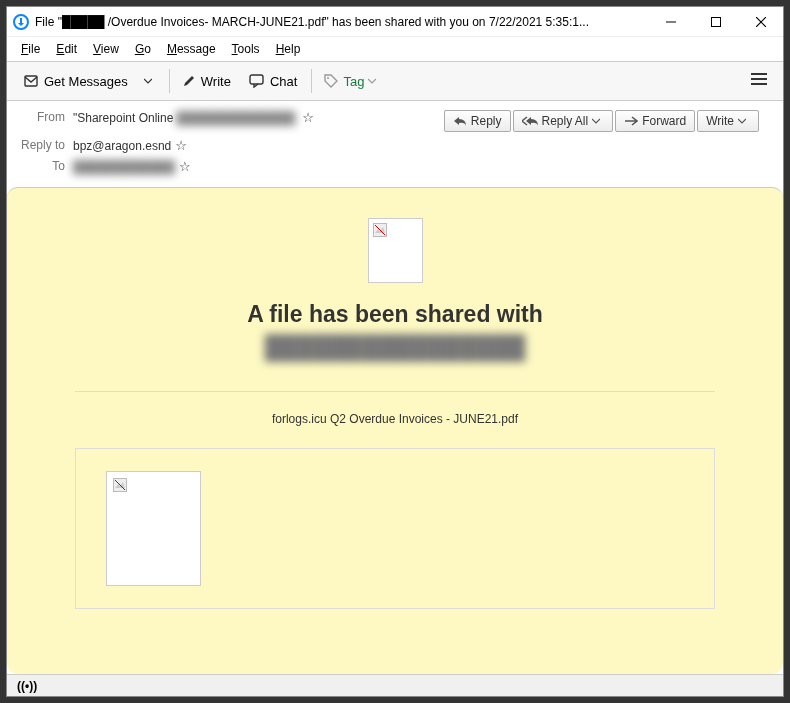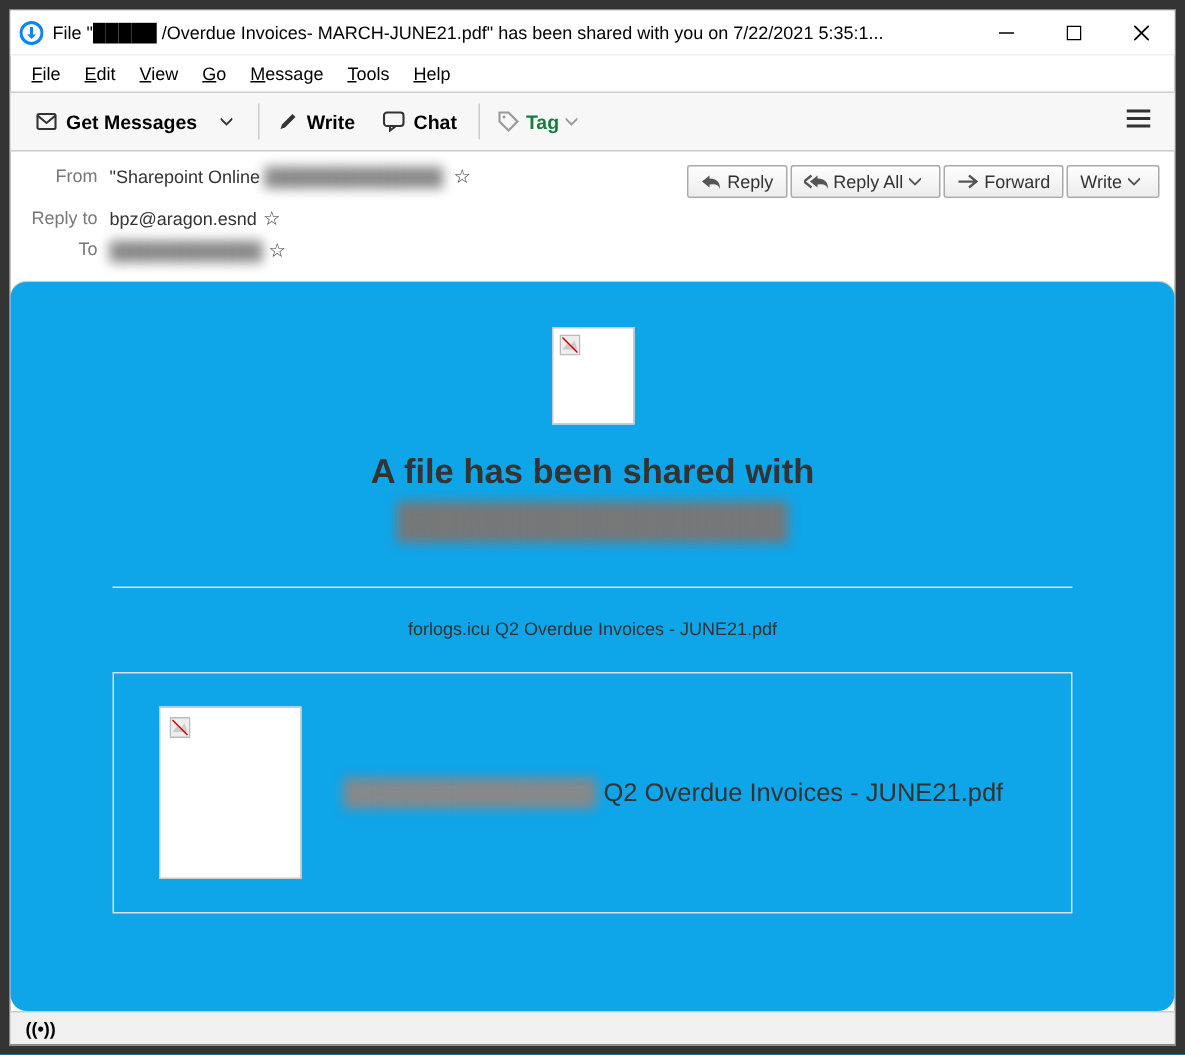--- a/index.html
+++ b/index.html
@@ -7,36 +7,36 @@
 .outer { border: 1px solid #888; background: #fff; position: absolute; left: 6px; top: 6px; width: 778px; height: 691px; display: flex; flex-direction: column; }
 .titlebar { height: 30px; display: flex; align-items: center; background: #fff; border-bottom: 1px solid #eee; }
 .titlebar .app-icon { width: 16px; height: 16px; margin: 0 6px; }
 .titlebar .title { flex: 1; font-size: 12px; color: #000; white-space: nowrap; overflow: hidden; text-overflow: ellipsis; }
 .win-controls { display: flex; }
 .win-btn { width: 45px; height: 30px; display: flex; align-items: center; justify-content: center; cursor: pointer; }
 .menubar { height: 24px; display: flex; align-items: center; padding: 0 8px; font-size: 12px; color: #000; text-align: center; }
 .menubar .menu-item { padding: 2px 6px; margin-right: 4px; cursor: pointer; }
 .menubar .menu-item span.u { text-decoration: underline; }
 .toolbar { height: 40px; display: flex; align-items: center; padding: 0 8px; border-top: 1px solid #ccc; border-bottom: 1px solid #ccc; background: #f7f7f7; }
-.tb-btn { display: flex; align-items: center; padding: 4px 8px; margin-right: 2px; font-size: 13px; cursor: pointer; border-radius: 2px; font-weight: bold; }
+.tb-btn { display: flex; align-items: center; padding: 4px 8px; margin-right: 2px; font-size: 13px; cursor: pointer; border-radius: 2px; }
 .tb-btn svg { margin-right: 5px; }
 .tb-sep { width: 1px; height: 24px; background: #ccc; margin: 0 4px; }
 .hamburger { margin-left: auto; padding: 4px 8px; cursor: pointer; }
-.headers { padding: 6px 10px 10px 10px; font-size: 12px; color: #333; }
+.headers { padding: 6px 24px 10px 10px; font-size: 12px; color: #333; }
 .hrow { display: flex; align-items: flex-start; padding: 3px 0; }
 .hlabel { width: 56px; text-align: right; color: #777; padding-right: 8px; flex-shrink: 0; }
 .hval { flex: 1; display: flex; align-items: center; flex-wrap: wrap; }
 .star { margin-left: 4px; font-size: 13px; color: #333; cursor: pointer; }
 .actions { display: flex; gap: 2px; margin-left: auto; }
 .act-btn { display: flex; align-items: center; padding: 3px 8px; border: 1px solid #aaa; background: linear-gradient(#fefefe,#ececec); font-size: 12px; cursor: pointer; border-radius: 2px; text-align: center; }
 .act-btn svg { margin-right: 4px; }
 .subject-row .hval { font-weight: bold; font-size: 12.5px; }
 .date-col { font-size: 12px; color: #444; padding-left: 8px; white-space: nowrap; }
 .blur { filter: blur(4px); color: #777; }
-.body-area { flex: 1; background: #0ea5e9; border-top: 1px solid #ccc; overflow: auto; padding: 12px 30px; position: relative; border-radius: 11px; }
+.body-area { flex: 1; background: #fef9c3; border-top: 1px solid #ccc; overflow: auto; padding: 12px 30px; position: relative; border-radius: 11px; }
 .email-content { max-width: 640px; margin: 0 auto; }
 .icon-box { width: 55px; height: 65px; border: 1px solid #ccc; background: #fff; margin: 18px auto 18px auto; position: relative; }
 .broken-img { position: absolute; top: 4px; left: 4px; width: 14px; height: 14px; }
 .heading1 { text-align: center; font-size: 23px; font-weight: bold; color: #333; margin-top: 8px; }
 .heading-blur { text-align: center; font-size: 23px; font-weight: bold; margin-top: 6px; margin-bottom: 30px; }
 .hr-line { border: none; border-top: 1px solid #ddd; margin: 0 0 20px 0; }
 .sub-heading { text-align: center; font-size: 12px; color: #333; margin-bottom: 22px; }
 .file-card { border: 1px solid #ddd; padding: 22px 30px; display: flex; align-items: center; gap: 28px; }
 .file-card .thumb { width: 95px; height: 115px; border: 1px solid #ccc; background: #fff; position: relative; flex-shrink: 0; }
 .file-card .fname { font-size: 17px; color: #333; line-height: 1.5; }
@@ -203,23 +203,20 @@
       <hr class="hr-line">
       <div class="sub-heading">forlogs.icu Q2 Overdue Invoices - JUNE21.pdf</div>
       <div class="file-card">
         <div class="thumb">
           <svg class="broken-img" viewBox="0 0 14 14" style="top:6px;left:6px;">
               <rect x="0.5" y="0.5" width="13" height="13" fill="#eee" stroke="#bbb"></rect>
               <path d="M2 10 L5 6 L7 8 L10 4 L12 10 Z" fill="#ccc"></path>
               <line x1="2" y1="2" x2="12" y2="12" stroke="#c00" stroke-width="1"></line>
             </svg>
         </div>
-        <div class="fname">
-          <span class="small-blur">██████████████</span><span> Q2 Overdue Invoices - JUNE21.pdf</span>
-        </div>
       </div>
     </div>
   </div>
 
   <div class="statusbar">
     <span style="font-weight:bold;">((•))</span>
   </div>
 </div>
 
 </body></html>

